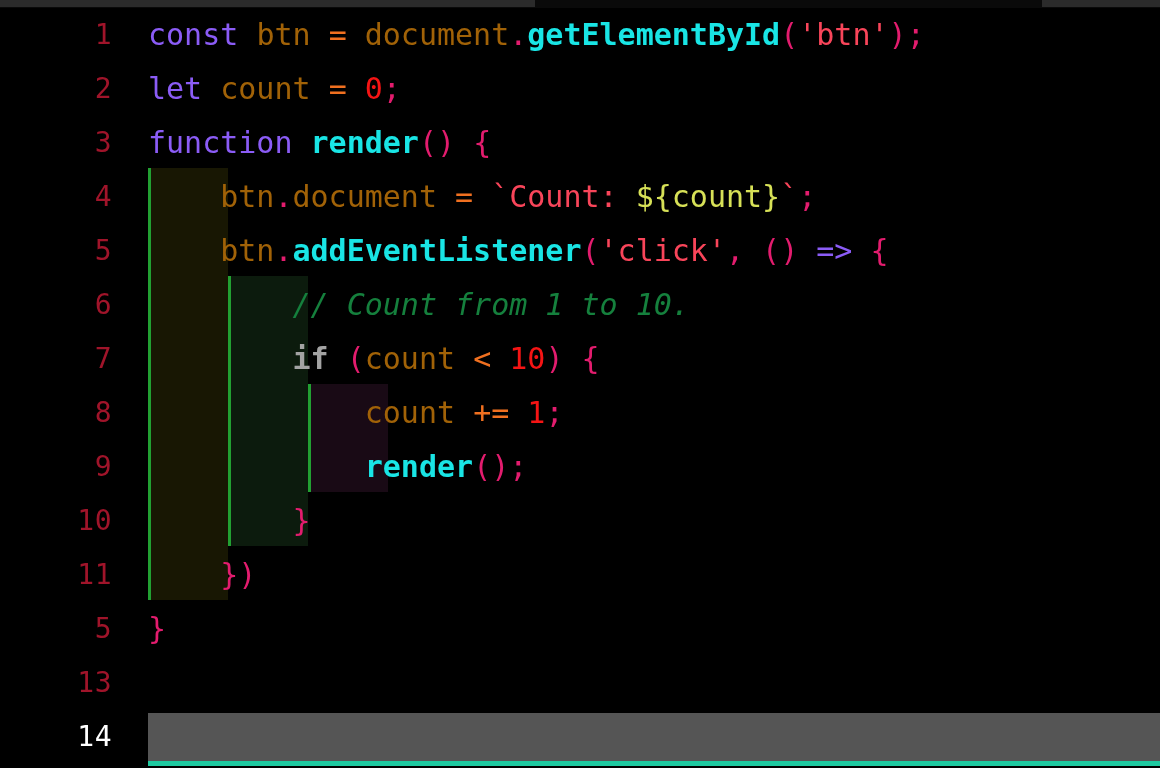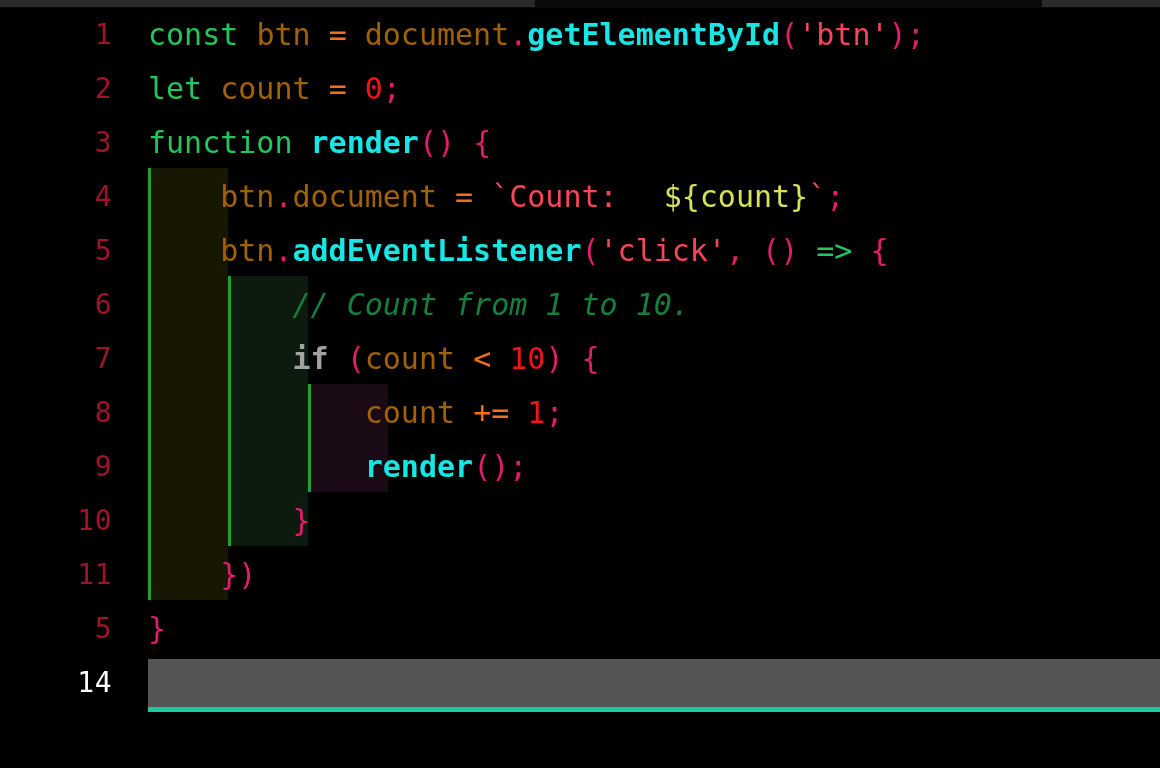--- a/index.html
+++ b/index.html
@@ -98,29 +98,29 @@
   .guide {
     position: absolute;
     box-sizing: border-box;
     border-left: 3px solid #22a032;
   }
   .guide.lvl1 { background: #181703; }
   .guide.lvl2 { background: #0c1b0d; }
   .guide.lvl3 { background: #190a15; }
 
   
-  .kw   { color: #22c55e; }                 
+  .kw   { color: #8b5cf6; }                 
   .var  { color: #a16207; }                 
   .op   { color: #f07020; }                 
   .kw2  { color: #a3a3a3; font-weight: bold; } 
   .fn   { color: #19e5e5; font-weight: bold; } 
   .dot  { color: #e31c6e; }                 
   .str  { color: #f9455a; }                 
   .num  { color: #f51414; }                 
-  .tpl  { color: #d7e157; margin-left: 28px; }                 
+  .tpl  { color: #d7e157; }                 
   .cmt  { color: #15803d; font-style: italic; } 
 </style>
 </head>
 <body>
 
 <div id="editor">
 
   <div class="topstrip">
     <div class="seg seg-a"></div>
     <div class="seg seg-b"></div>
@@ -137,16 +137,17 @@
       <div class="row"><div class="gutter">3</div><div class="linetext"><span class="kw">function</span><span> </span><span class="fn">render</span><span class="dot">()</span><span> </span><span class="dot">{</span></div></div>
       <div class="row"><div class="gutter">4</div><div class="linetext"><span>    </span><span class="var">btn</span><span class="dot">.</span><span class="var">document</span><span> </span><span class="op">=</span><span> </span><span class="str">`Count: </span><span class="tpl">${count}</span><span class="str">`</span><span class="dot">;</span></div></div>
       <div class="row"><div class="gutter">5</div><div class="linetext"><span>    </span><span class="var">btn</span><span class="dot">.</span><span class="fn">addEventListener</span><span class="dot">(</span><span class="str">'click'</span><span class="dot">,</span><span> </span><span class="dot">()</span><span> </span><span class="kw">=&gt;</span><span> </span><span class="dot">{</span></div></div>
       <div class="row"><div class="gutter">6</div><div class="linetext"><span>        </span><span class="cmt">// Count from 1 to 10.</span></div></div>
       <div class="row"><div class="gutter">7</div><div class="linetext"><span>        </span><span class="kw2">if</span><span> </span><span class="dot">(</span><span class="var">count</span><span> </span><span class="op">&lt;</span><span> </span><span class="num">10</span><span class="dot">)</span><span> </span><span class="dot">{</span></div></div>
       <div class="row"><div class="gutter">8</div><div class="linetext"><span>            </span><span class="var">count</span><span> </span><span class="op">+=</span><span> </span><span class="num">1</span><span class="dot">;</span></div></div>
       <div class="row"><div class="gutter">9</div><div class="linetext"><span>            </span><span class="fn">render</span><span class="dot">()</span><span class="dot">;</span></div></div>
       <div class="row"><div class="gutter">10</div><div class="linetext"><span>        </span><span class="dot">}</span></div></div>
       <div class="row"><div class="gutter">11</div><div class="linetext"><span>    </span><span class="dot">})</span></div></div>
       <div class="row"><div class="gutter">5</div><div class="linetext"><span class="dot">}</span></div></div>
+      <div class="row"><div class="gutter">13</div><div class="linetext"></div></div>
       <div class="row active"><div class="activebar"></div><div class="activeunderline"></div><div class="gutter">14</div><div class="linetext"></div></div>
     </div>
 
 </div>
 
 </body></html>

